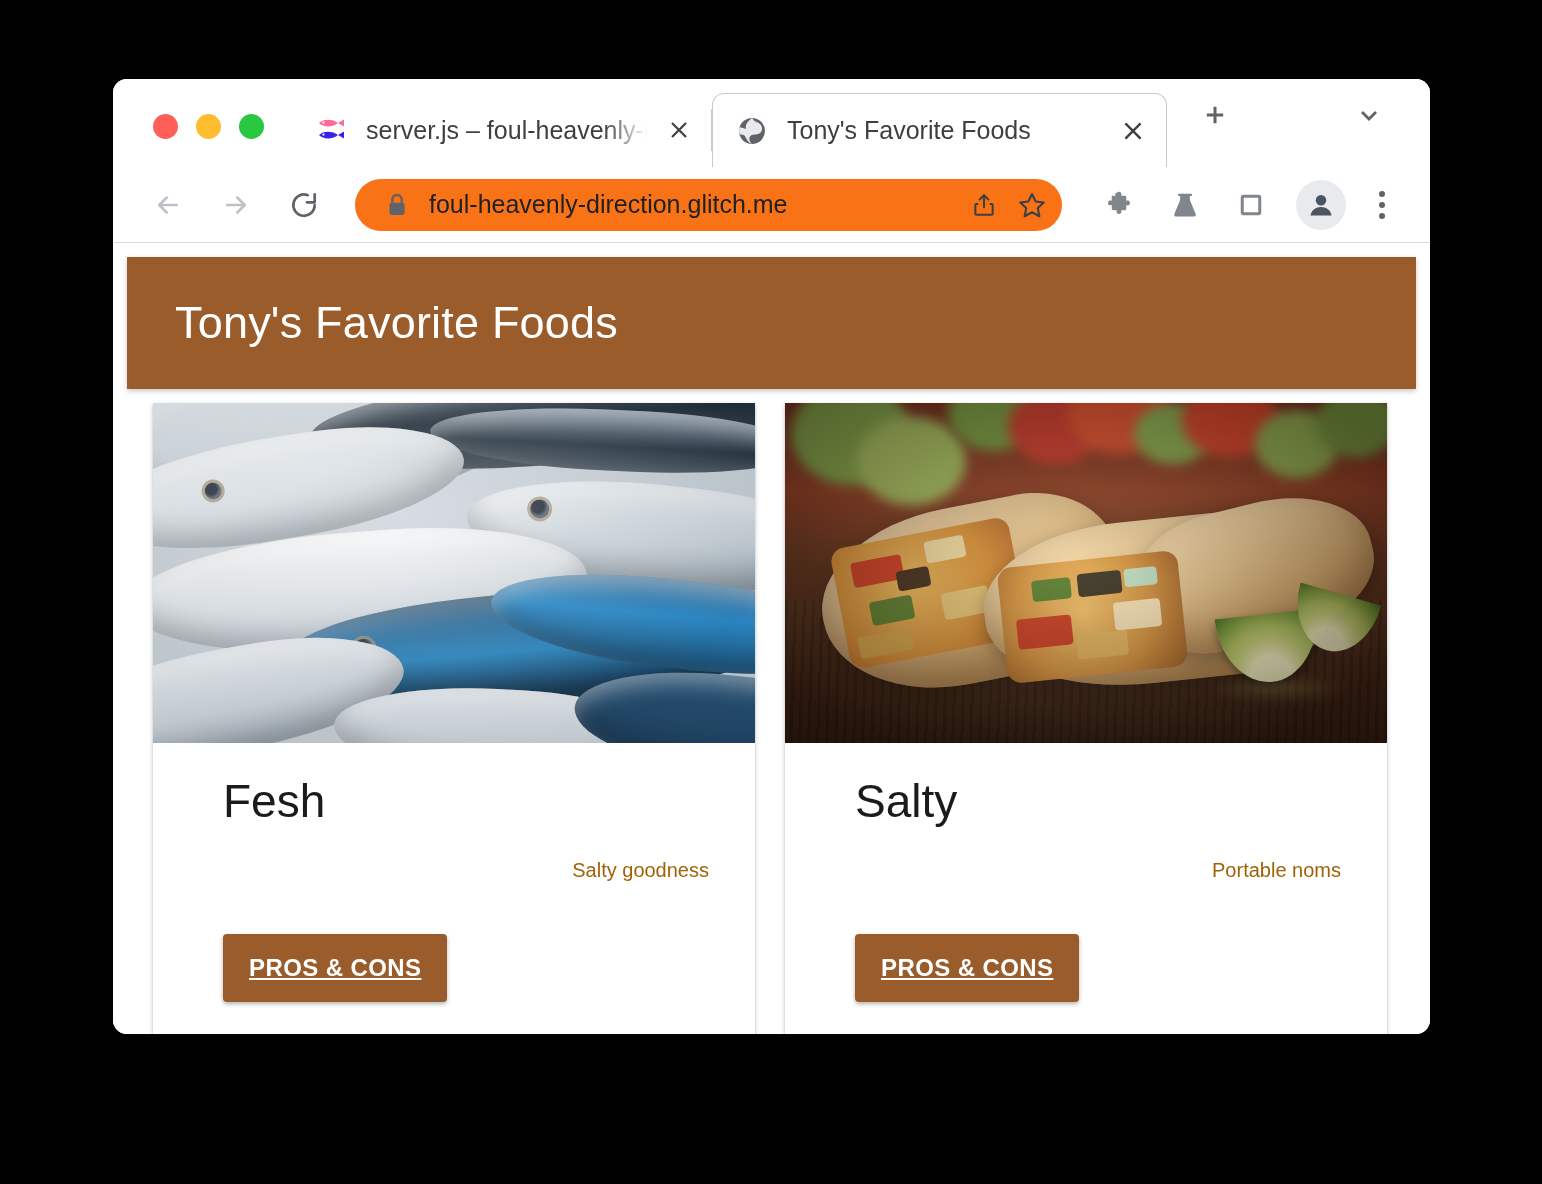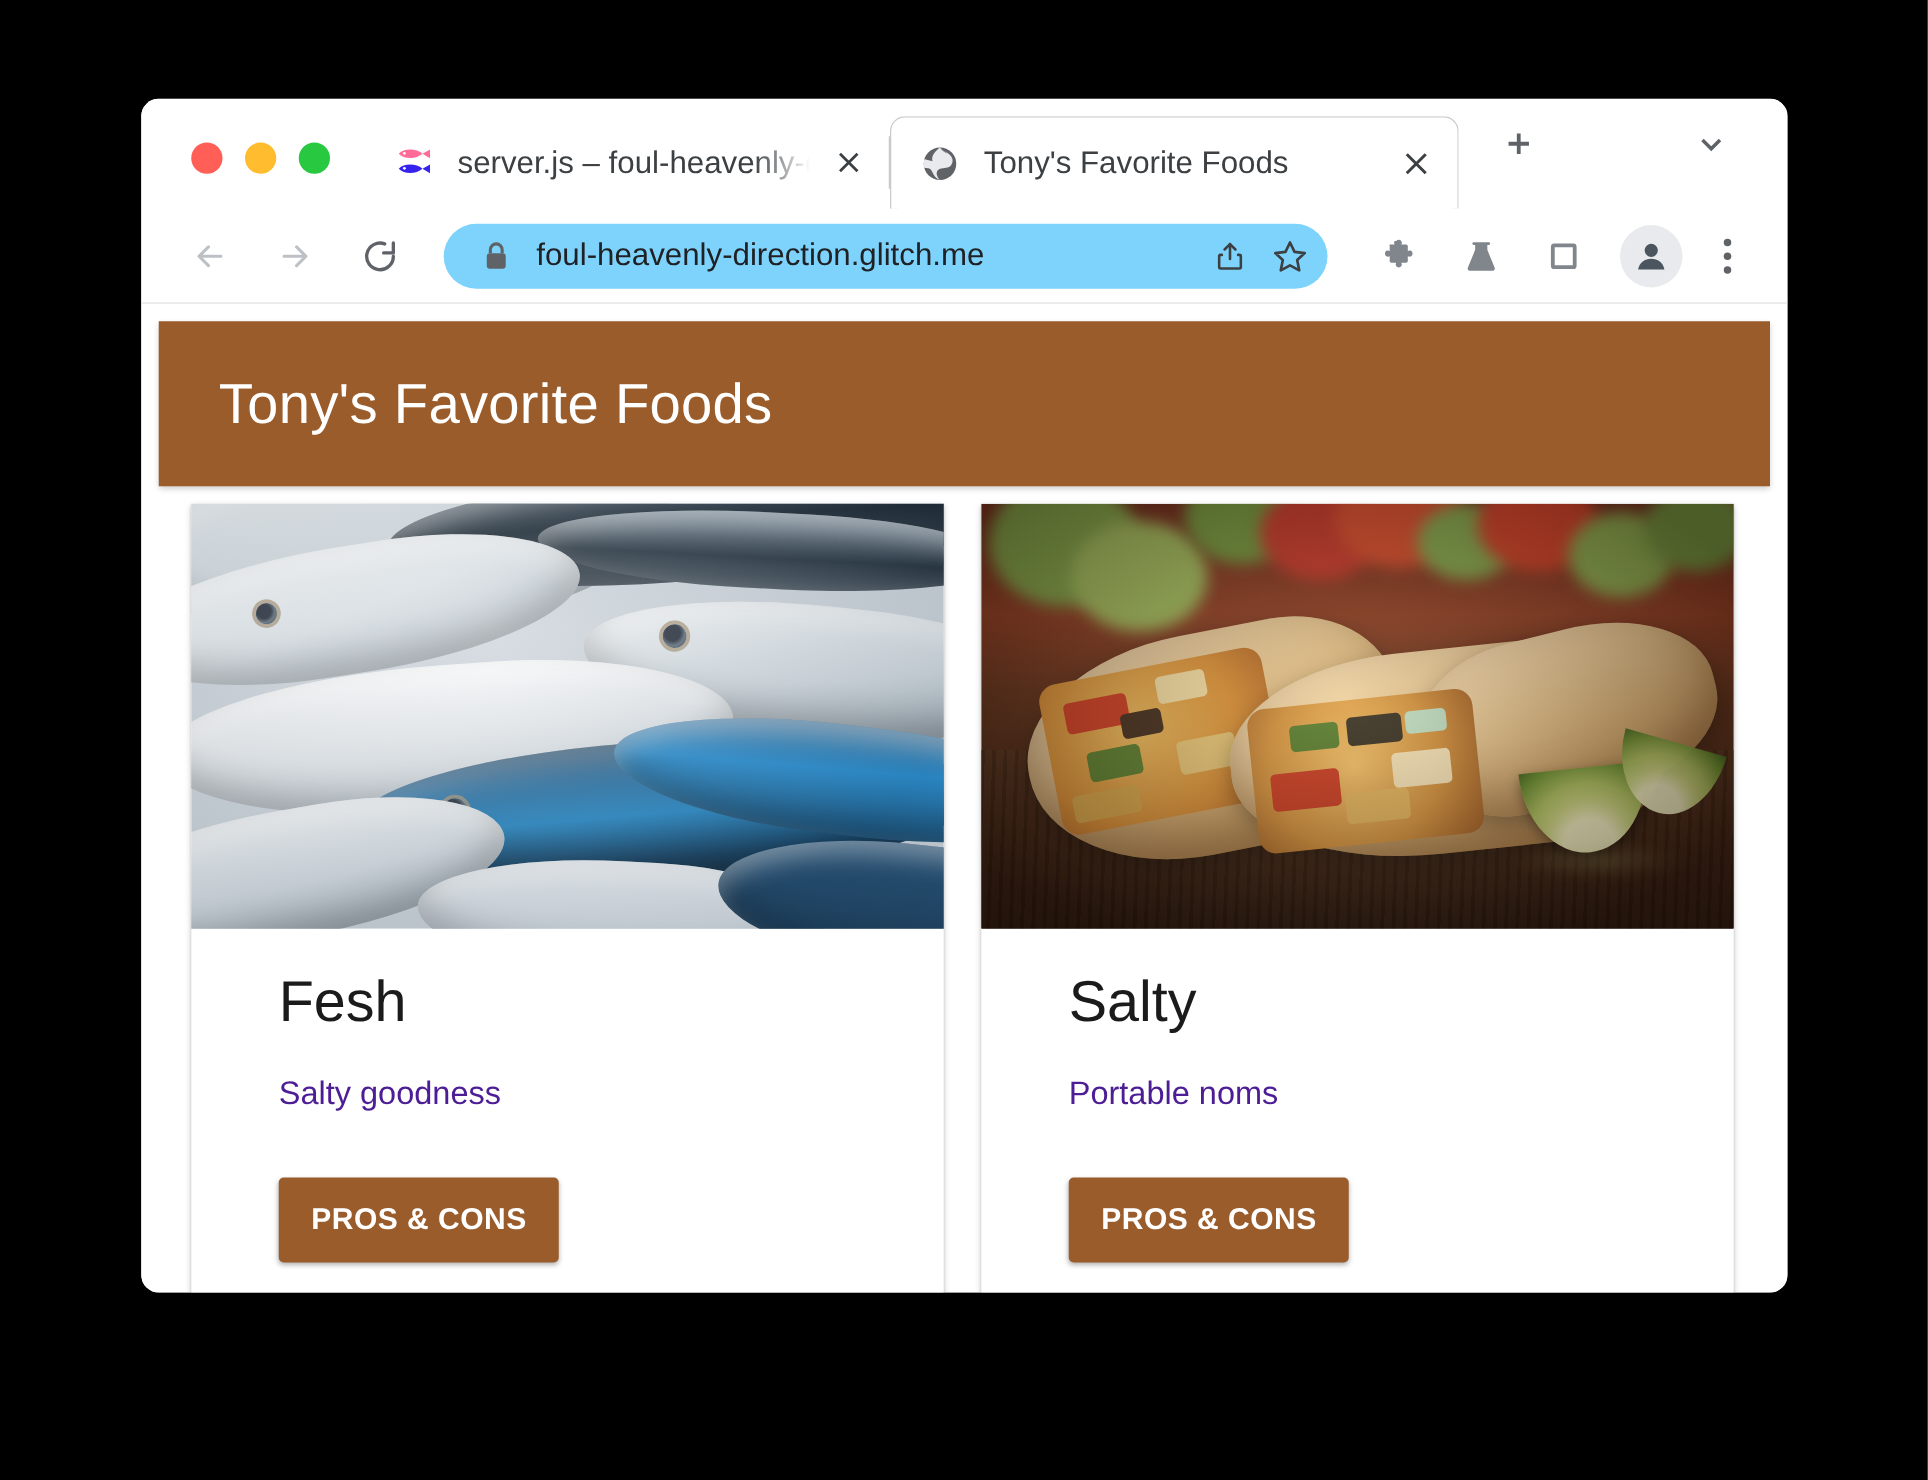--- a/index.html
+++ b/index.html
@@ -119,21 +119,21 @@
   .nav-btn {
     width: 50px; height: 50px;
     margin-right: 18px;
     display: flex; align-items: center; justify-content: center;
     border-radius: 50%;
   }
 
   #omnibox {
     flex: 1 1 auto;
     height: 52px;
-    background: #7dd3fc;
+    background: #f97316;
     border-radius: 26px;
     display: flex;
     align-items: center;
     padding: 0 6px 0 30px;
     margin: 0 16px 0 8px;
     min-width: 0;
     justify-content: space-between;
   }
   #lock-icon { flex: 0 0 24px; margin-right: 20px; display: flex; align-items: center; }
   #omnibox-url {
@@ -213,37 +213,39 @@
 
   .card-body { padding: 34px 46px 44px 46px; margin-left: 24px; }
   .card-title {
     font-size: 46px;
     font-weight: 400;
     color: #1b1b1b;
     line-height: 1.05;
   }
   .card-desc {
     margin-top: 34px;
-    font-size: 26px;
-    color: #4c1d95;
+    font-size: 20px;
+    color: #a16207;
+    text-align: right;
   }
   .card-btn {
     margin-top: 52px;
     display: inline-block;
     background: var(--brand, #9a5c2b);
     color: #ffffff;
     font-size: 24px;
     font-weight: bold;
     letter-spacing: .4px;
     padding: 20px 26px;
     border: none;
     border-radius: 4px;
     box-shadow: 0 2px 4px rgba(0,0,0,.3);
     font-family: "Liberation Sans", sans-serif;
     cursor: pointer;
+    text-decoration: underline;
   }
 
   
   .fish-photo { width: 100%; height: 100%; background: #cfd6dc; position: relative; }
   .fish {
     position: absolute;
     border-radius: 50% 42% 48% 44% / 50% 50% 50% 50%;
     box-shadow: inset 0 -14px 26px rgba(0,0,0,.22), inset 0 10px 20px rgba(255,255,255,.45);
   }
   .fish .eye {

